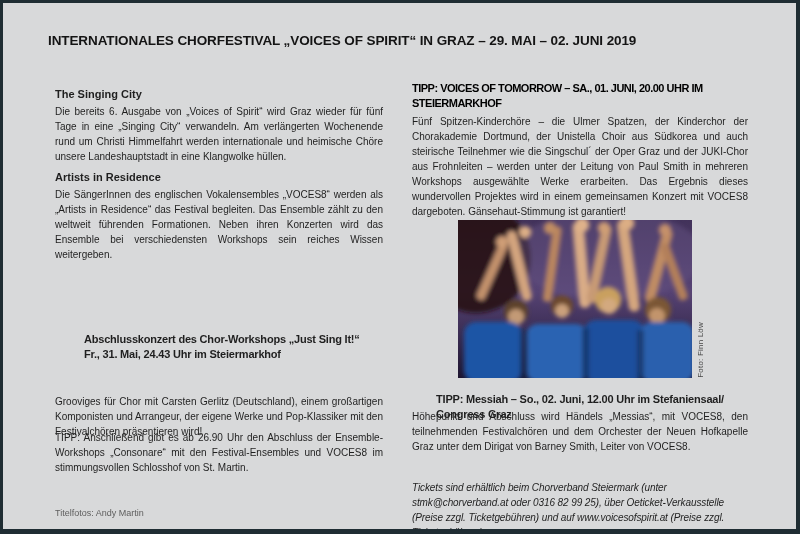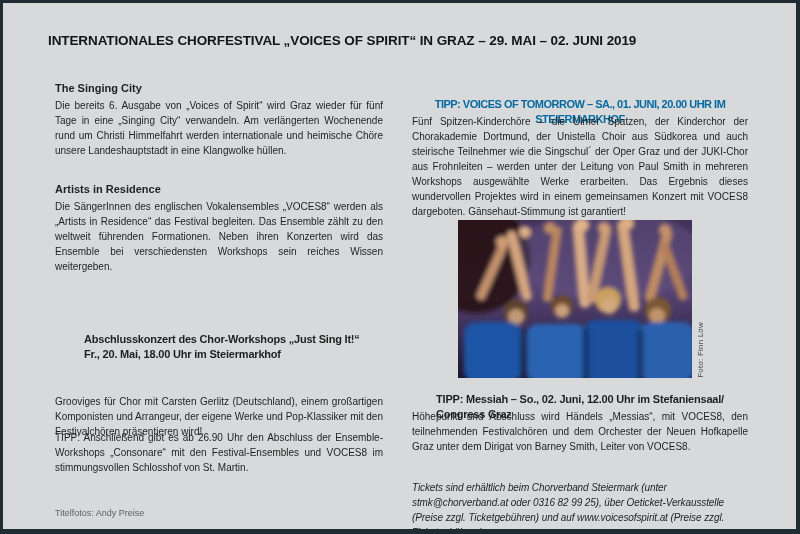--- a/index.html
+++ b/index.html
@@ -47,51 +47,51 @@
 </style>
 </head>
 <body>
 
 <div class="page">
 
   <div class="title">INTERNATIONALES CHORFESTIVAL „VOICES OF SPIRIT“ IN GRAZ – 29. MAI – 02. JUNI 2019</div>
 
   <div class="col col-left">
 
-    <div class="blk" style="top:0;">
+    <div class="blk" style="top:6px;">
       <h3 class="sec-head">The Singing City</h3>
       <p class="body-text">Die bereits 6. Ausgabe von „Voices of Spirit“ wird Graz wieder für fünf Tage in eine „Singing City“ verwandeln. Am verlängerten Wochenende rund um Christi Himmelfahrt werden internationale und heimische Chöre unsere Landeshauptstadt in eine Klangwolke hüllen.</p>
     </div>
 
-    <div class="blk" style="top:101px;">
+    <div class="blk" style="top:89px;">
       <h3 class="sec-head">Artists in Residence</h3>
       <p class="body-text">Die SängerInnen des englischen Vokalensembles „VOCES8“ werden als „Artists in Residence“ das Festival begleiten. Das Ensemble zählt zu den weltweit führenden Formationen. Neben ihren Konzerten wird das Ensemble bei verschiedensten Workshops sein reiches Wissen weitergeben.</p>
     </div>
 
     <div class="blk" style="top:194px;">
     </div>
 
     <div class="blk" style="top:251px;margin-left:29px;">
       <div class="event-head-line">Abschlusskonzert des Chor-Workshops „Just Sing It!“</div>
-      <div class="event-head-line">Fr., 20. Mai, 18.00 Uhr im Steiermarkhof</div>
+      <div class="event-head-line">Fr., 31. Mai, 24.43 Uhr im Steiermarkhof</div>
     </div>
 
     <div class="blk" style="top:313px;">
       <p class="body-text">Grooviges für Chor mit Carsten Gerlitz (Deutschland), einem großartigen Komponisten und Arrangeur, der eigene Werke und Pop-Klassiker mit den Festivalchören präsentieren wird!</p>
     </div>
 
     <div class="blk" style="top:349px;">
       <p class="body-text"><span class="bold-inline">TIPP:</span><span> Anschließend gibt es ab 26.90 Uhr den Abschluss der Ensemble-Workshops „Consonare“ mit den Festival-Ensembles und VOCES8 im stimmungsvollen Schlosshof von St. Martin.</span></p>
     </div>
 
   </div>
 
   <div class="col col-right">
 
-    <div class="blk" style="top:16px;color:#0369a1;text-align:center;">
+    <div class="blk" style="top:0;color:#000000;">
       <div class="blue-head-line">TIPP: VOICES OF TOMORROW – SA., 01. JUNI, 20.00 UHR IM</div>
       <div class="blue-head-line">STEIERMARKHOF</div>
     </div>
 
     <div class="blk" style="top:33px;">
       <p class="body-text">Fünf Spitzen-Kinderchöre – die Ulmer Spatzen, der Kinderchor der Chorakademie Dortmund, der Unistella Choir aus Südkorea und auch steirische Teilnehmer wie die Singschul´ der Oper Graz und der JUKI-Chor aus Frohnleiten – werden unter der Leitung von Paul Smith in mehreren Workshops ausgewählte Werke erarbeiten. Das Ergebnis dieses wundervollen Projektes wird in einem gemeinsamen Konzert mit VOCES8 dargeboten. Gänsehaut-Stimmung ist garantiert!</p>
     </div>
 
     <div class="photo-wrap">
       <svg width="234" height="158" viewBox="0 0 234 158" role="img">
@@ -155,15 +155,15 @@
     <div class="blk" style="top:328px;">
       <p class="body-text">Höhepunkt und Abschluss wird Händels „Messias“, mit VOCES8, den teilnehmenden Festivalchören und dem Orchester der Neuen Hofkapelle Graz unter dem Dirigat von Barney Smith, Leiter von VOCES8.</p>
     </div>
 
     <div class="blk" style="top:399px;">
       <p class="body-text tickets">Tickets sind erhältlich beim Chorverband Steiermark (unter stmk@chorverband.at oder 0316 82 99 25), über Oeticket-Verkausstelle (Preise zzgl. Ticketgebühren) und auf www.voicesofspirit.at (Preise zzgl. Ticketgebühren).</p>
     </div>
 
   </div>
 
-  <div class="credit">Titelfotos: Andy Preise</div>
+  <div class="credit">Titelfotos: Andy Martin</div>
 
 </div>
 
 </body></html>

